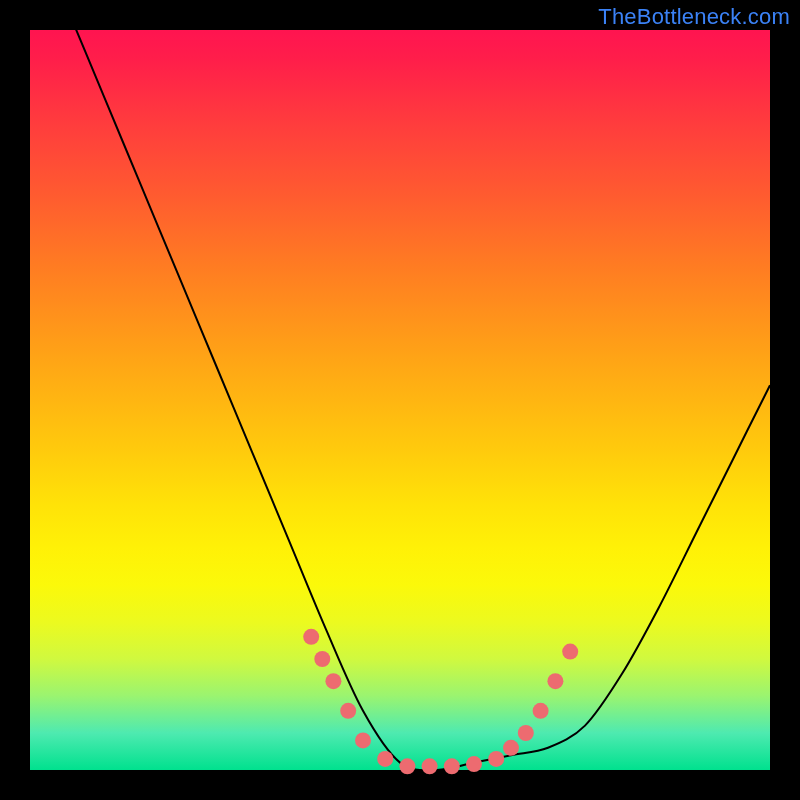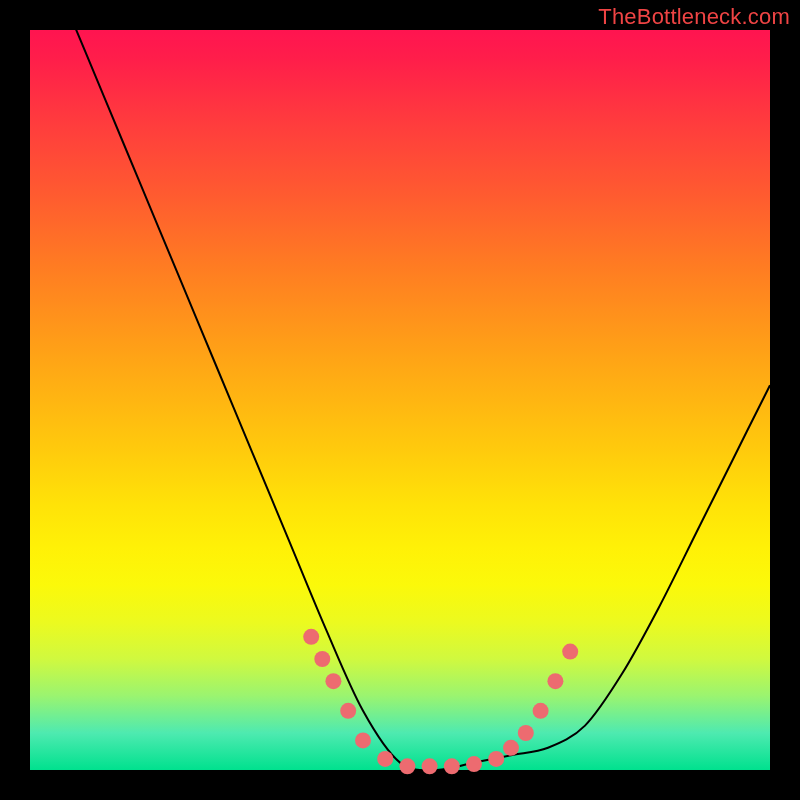--- a/index.html
+++ b/index.html
@@ -8,21 +8,21 @@
     height: 800px;
     background: #000;
     position: relative;
     font-family: Arial, Helvetica, sans-serif;
     overflow: hidden;
   }
   .watermark {
     position: absolute;
     top: 4px;
     right: 10px;
-    color: #ef4444;
+    color: #3b82f6;
     font-size: 22px;
     font-weight: 500;
     letter-spacing: 0.2px;
     z-index: 10;
   }
   .plot-wrap {
     position: absolute;
     left: 30px;
     top: 30px;
     width: 740px;

